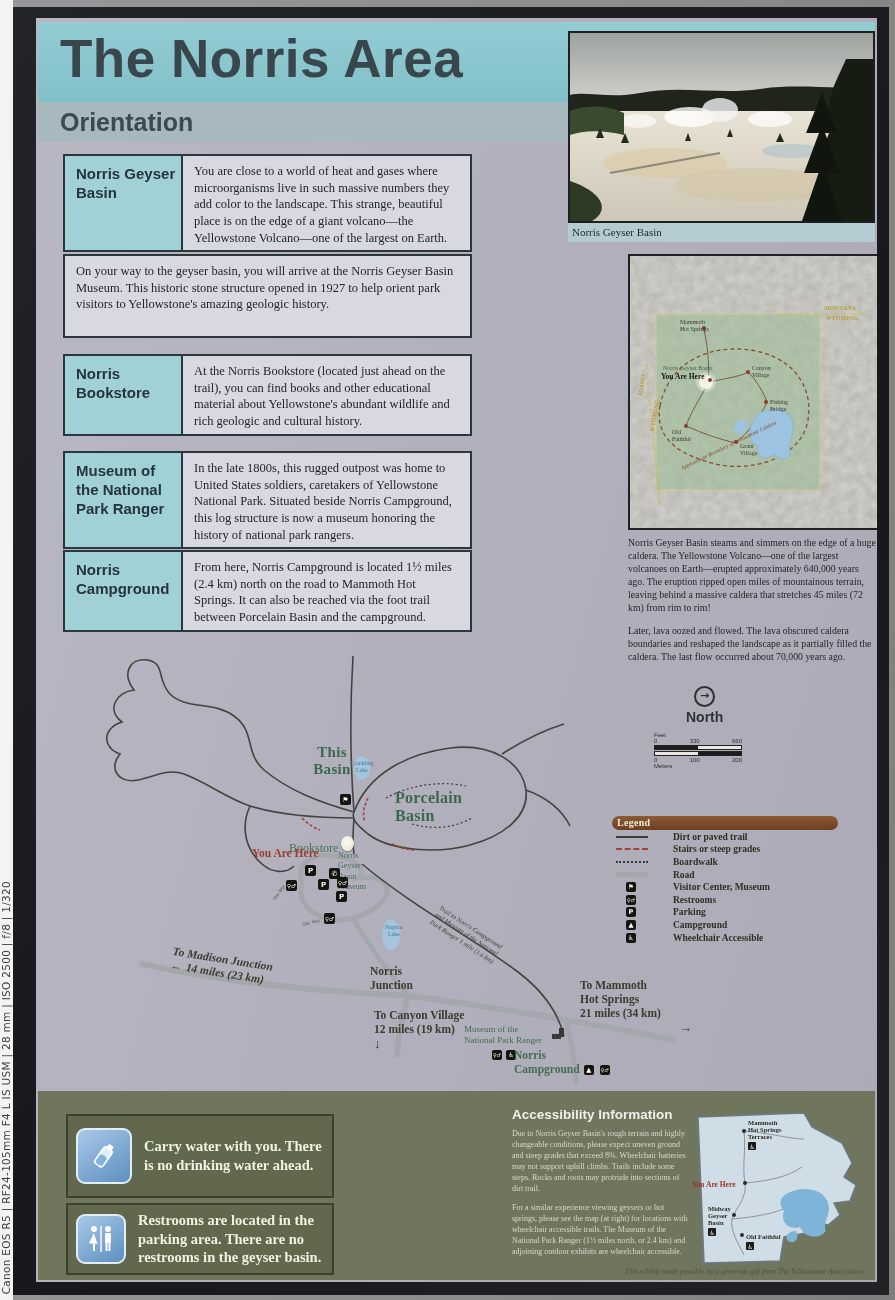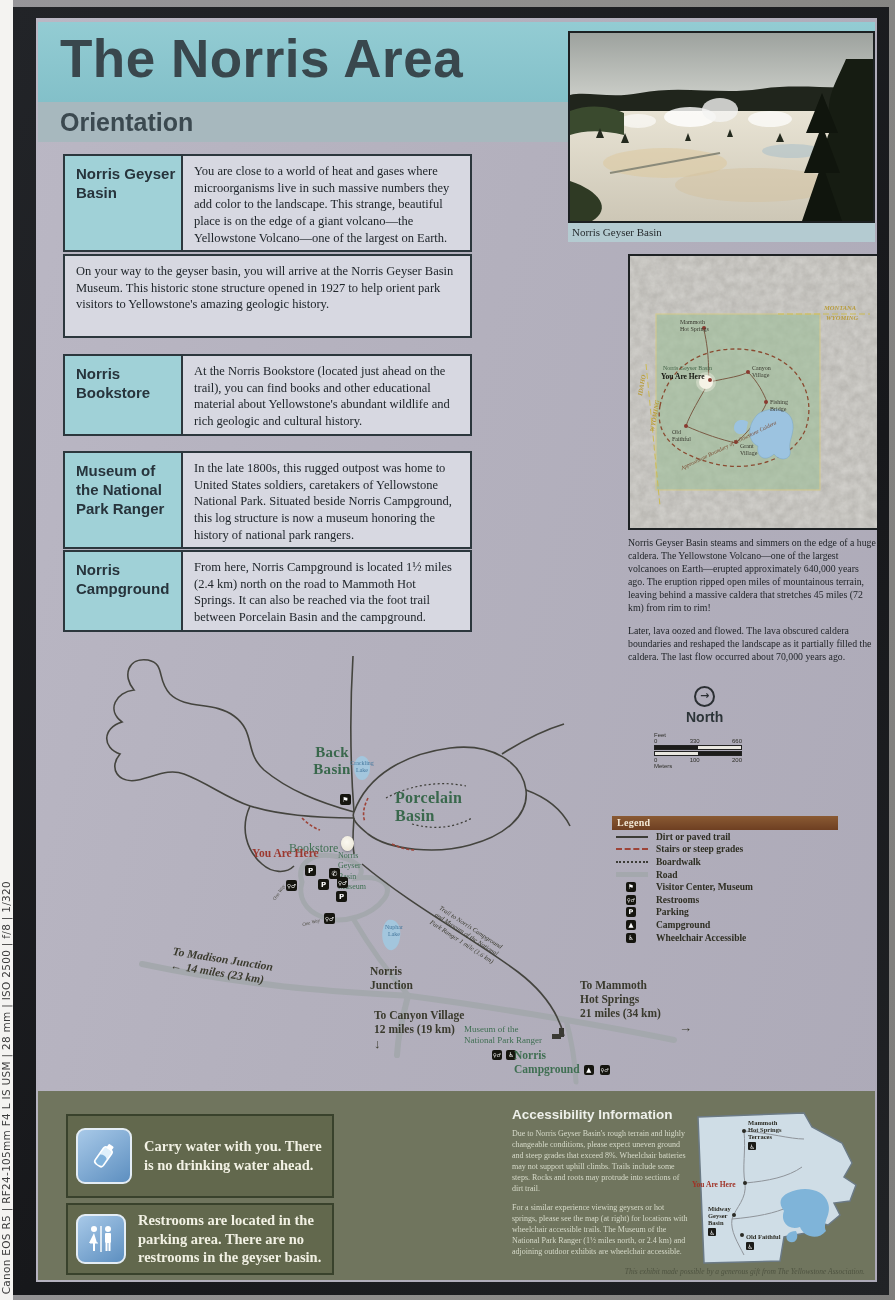--- a/index.html
+++ b/index.html
@@ -46,24 +46,24 @@
   .north-box{position:absolute;left:630px;top:38px;text-align:center;}
   .north-circ{width:17px;height:17px;border:2px solid #2b2f33;border-radius:50%;margin:0 auto;color:#2b2f33;font:bold 11px/16px "DejaVu Sans",sans-serif;}
   .north-lab{font:bold 14px "Liberation Sans",sans-serif;color:#2c3438;margin-top:2px;}
   .scale{position:absolute;left:598px;top:84px;width:88px;font:6px "Liberation Sans",sans-serif;color:#2e2e28;}
   .scale .ticks{display:flex;justify-content:space-between;}
   .sbar{height:3px;border:1px solid #222;display:flex;margin:1px 0;}
   .sbar i{flex:1;}
   .sb-b{background:#1c1c1a;}
   .sb-w{background:#e9e7e0;}
   .legend{position:absolute;left:556px;top:168px;width:226px;}
-  .legend-hd{height:14px;background:linear-gradient(180deg,#8a5a33,#6e3f22);color:#f3e9d7;font:bold 10px/14px "Liberation Serif",serif;padding-left:5px;letter-spacing:.3px;}
+  .legend-hd{height:14px;background:linear-gradient(180deg,#8a5a33,#6e3f22);color:#f3e9d7;font:bold 10px/14px "Liberation Serif",serif;padding-left:5px;letter-spacing:.3px;border-radius:7px;}
   .lg-row{display:flex;align-items:center;height:11.4px;margin-top:1.2px;}
   .lg-samp{width:40px;display:flex;justify-content:center;align-items:center;flex-shrink:0;}
-  .lg-lab{font:bold 9.5px "Liberation Serif",serif;color:#2e2e22;margin-left:4px;}
+  .lg-lab{font:bold 9.5px "Liberation Serif",serif;color:#2e2e22;margin-left:21px;}
   .s-line{width:32px;border-top:2px solid #3c3c36;}
   .s-stair{width:32px;border-top:2px dashed #9e4438;}
   .s-board{width:32px;border-top:2px dotted #3c3c36;}
   .s-road{width:32px;height:5px;background:#a4a8ad;}
 
   
   .footer{position:absolute;left:2px;top:1073px;width:837px;height:189px;background:#70755e;}
   .warnbox{position:absolute;left:28px;display:flex;align-items:center;background:#62684d;border:2px solid #39422c;box-sizing:border-box;padding:6px 8px;}
   .warn-ico{width:52px;height:52px;border-radius:9px;background:linear-gradient(145deg,#a8c9e8,#5d8fc0);border:2px solid #e4edf5;flex-shrink:0;display:flex;align-items:center;justify-content:center;}
   .warn-txt{font:bold 14.5px/1.28 "Liberation Serif",serif;color:#f2f1e4;margin-left:12px;}
@@ -239,21 +239,21 @@
         <g stroke="#3c3c36" stroke-width="1.2" fill="none" stroke-dasharray="2,2.5">
           <path d="M 330 150 C 352 138, 382 132, 410 138"></path>
           <path d="M 356 176 C 378 182, 398 180, 416 170"></path>
         </g>
 
         <rect x="496" y="386" width="9" height="5" fill="#3a3a34"></rect>
         <rect x="503" y="380" width="5" height="9" fill="#3a3a34"></rect>
       </svg>
 
       <div class="ml basin" style="left:226px;top:96px;width:100px;text-align:center;">
-        <span>Back</span>
+        <span>This</span>
           <span>Basin</span>
       </div>
       <div class="ml lake-t" style="left:284px;top:112px;width:44px;">
         <span>Crackling</span>
           <span>Lake</span>
       </div>
       <div class="ml basin" style="left:339px;top:141px;font-size:16px;">
         <span>Porcelain</span>
           <span>Basin</span>
       </div>

